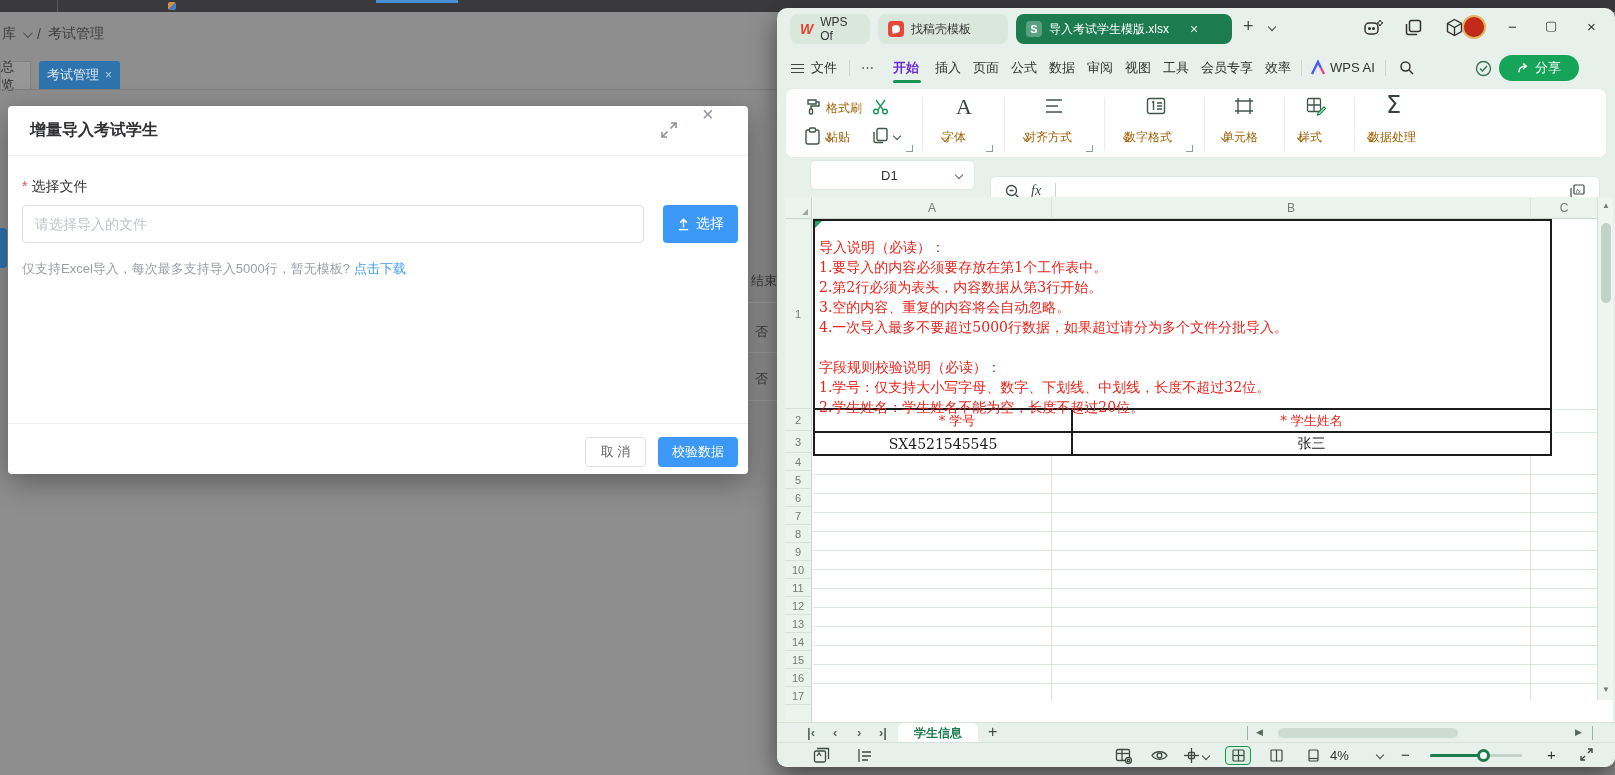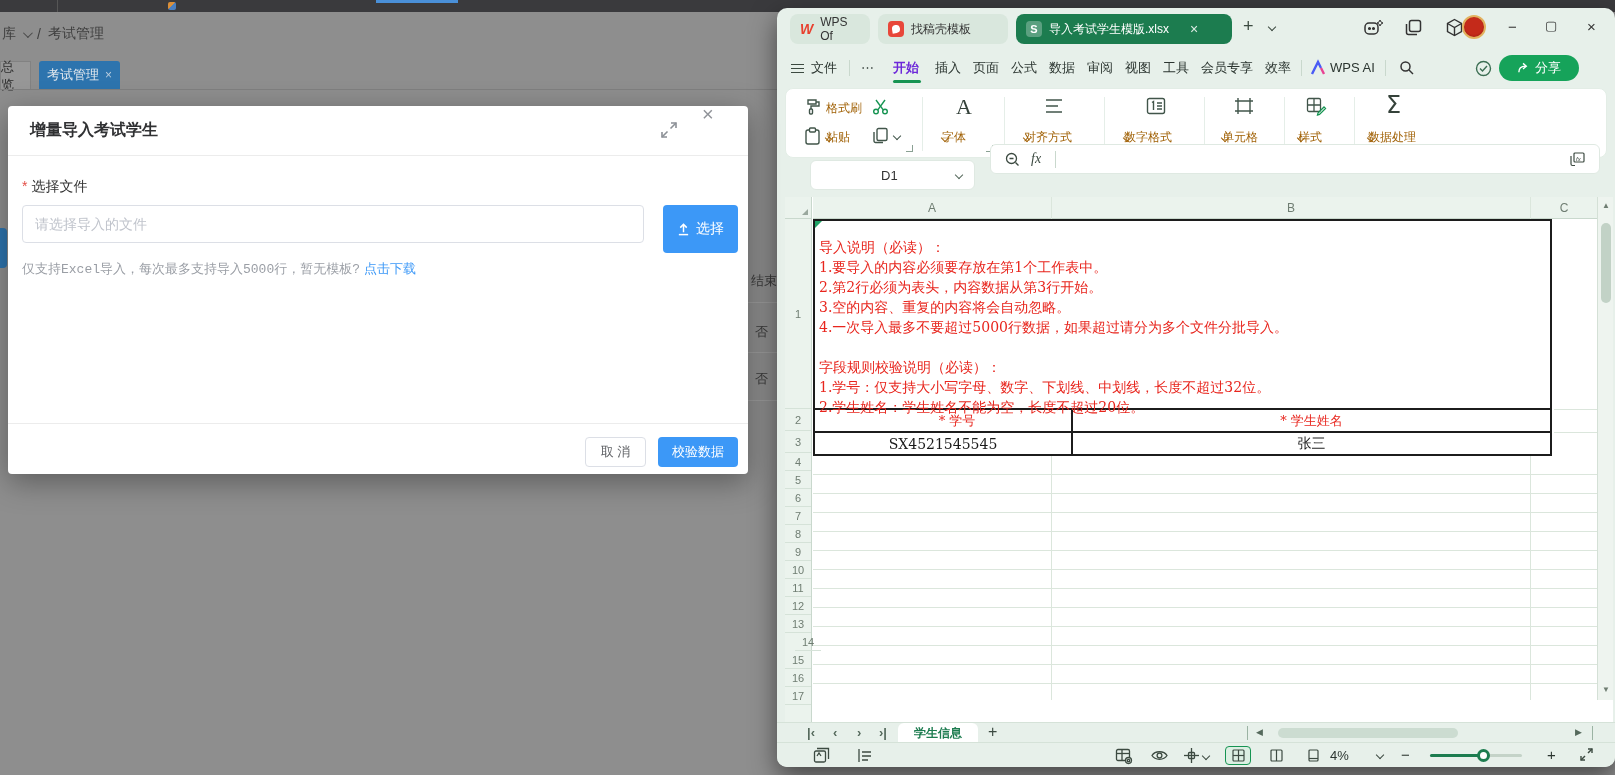--- a/index.html
+++ b/index.html
@@ -36,23 +36,23 @@
   .modal-title { left:22px; top:14px; font-size:16px; color:#303133; font-weight:600; }
   .modal-icon { top:15px; width:18px; height:18px; color:#8c9096; cursor:pointer; }
   .modal-expand { left:652px; }
   .modal-close { left:694px; font-size:20px; line-height:16px; color:#909399; }
   .modal-divider { left:0; top:49px; width:740px; height:1px; background:#ececec; }
   .field-label { left:14px; top:72px; font-size:14px; color:#333; }
   .req-star { color:#e34d46; margin-right:4px; }
   .file-input { left:14px; top:99px; width:622px; height:38px; border:1px solid #dcdfe6; border-radius:4px;
     font-size:14px; color:#333; padding:0 12px; outline:none; font-family:"Liberation Sans",sans-serif; }
   .file-input::placeholder { color:#c0c4cc; }
-  .select-btn { left:655px; top:99px; width:75px; height:48px; background:#3c98f7; border:none; border-radius:4px;
+  .select-btn { left:655px; top:99px; width:75px; height:38px; background:#3c98f7; border:none; border-radius:4px;
     color:#fff; font-size:14px; display:flex; align-items:center; justify-content:center; gap:6px; cursor:pointer; }
-  .hint { left:14px; top:154px; font-size:13px; color:#9a9ea5;font-family:Liberation Mono, monospace; }
+  .hint { left:14px; top:154px; font-size:13px; color:#9a9ea5; }
   .hint a { color:#3c98f7; text-decoration:none; margin-left:4px; cursor:pointer; }
   .footer-divider { left:0; top:317px; width:740px; height:1px; background:#ececec; }
   .btn-cancel { left:577px; top:331px; width:61px; height:30px; background:#fff; border:1px solid #dcdfe6;
     border-radius:4px; color:#606266; font-size:13px; cursor:pointer; }
   .btn-confirm { left:650px; top:331px; width:80px; height:30px; background:#3c98f7; border:none;
     border-radius:4px; color:#fff; font-size:13px; cursor:pointer; }
 
   
   .wps { left:777px; top:8px; width:838px; height:759px; background:#e7f0ea; border-radius:10px;
     box-shadow:0 10px 26px rgba(0,0,0,.5); z-index:20; overflow:hidden; }
@@ -83,21 +83,21 @@
   
   .ribbon { left:8px; top:80px; width:822px; height:70px; background:#fff; border-radius:8px; border:1px solid #e3ede6; }
   .rib-sep { top:8px; width:1px; height:54px; background:#e5eee8; }
   .rib-label { font-size:12px; color:#a16207; display:flex; align-items:center; gap:4px; position:absolute; }
   .corner-arrow { width:7px; height:7px; border-right:1.5px solid #8aa093; border-bottom:1.5px solid #8aa093; }
   .bigA { font-size:22px; color:#35423a; font-family:"Liberation Serif",serif; }
   .sigma { font-size:24px; color:#35423a; font-family:"DejaVu Sans",sans-serif; }
 
   
   .name-box { left:33px; top:152px; width:165px; height:30px; background:#ffffff; border:1px solid #dfe9e2; border-radius:6px; }
-  .formula-bar { left:213px; top:136px; width:610px; height:30px; background:#fff; border:1px solid #dfe9e2; border-radius:6px; }
+  .formula-bar { left:213px; top:168px; width:610px; height:30px; background:#fff; border:1px solid #dfe9e2; border-radius:6px; }
   .fx { font-style:italic; font-family:"Liberation Serif",serif; font-size:14px; color:#3c4a41; }
 
   
   .grid { left:8px; top:189px; width:828px; height:525px; background:#fff; }
   .col-head { top:0; height:22px; background:#ebf3ed; border-bottom:1px solid #c9d8cd; color:#6f7d72; font-size:12px;
     display:flex; align-items:center; justify-content:center; }
   .rowh-col { left:0; top:22px; width:27px; height:503px; background:#ebf3ed; border-right:1px solid #c9d8cd; }
   .rowh { position:relative; width:100%; color:#6f7d72; font-size:11px; display:flex; align-items:center; justify-content:center; border-bottom:1px solid #d5e2d8; }
   .gridline-v { background:#dbe6dc; width:1px; }
   .instr-cell { left:28px; top:22px; width:739px; height:191px; border:2px solid #1c1c1c; background:#fff; }
@@ -412,21 +412,21 @@
         <div class="rowh" style="height: 18px;">4</div>
         <div class="rowh" style="height: 18px;">5</div>
         <div class="rowh" style="height: 18px;">6</div>
         <div class="rowh" style="height: 18px;">7</div>
         <div class="rowh" style="height: 18px;">8</div>
         <div class="rowh" style="height: 18px;">9</div>
         <div class="rowh" style="height: 18px;">10</div>
         <div class="rowh" style="height: 18px;">11</div>
         <div class="rowh" style="height: 18px;">12</div>
         <div class="rowh" style="height: 18px;">13</div>
-        <div class="rowh" style="height: 18px; margin-left: 10px;">14</div>
+        <div class="rowh" style="height: 18px;">14</div>
         <div class="rowh" style="height: 18px;">15</div>
         <div class="rowh" style="height: 18px;">16</div>
         <div class="rowh" style="height: 18px;">17</div>
       </div>
 
     <div class="instr-cell">
       <div class="a1-mark"></div>
       <div class="instr-text">
         <div>导入说明（必读）：</div>
         <div>1.要导入的内容必须要存放在第1个工作表中。</div>

